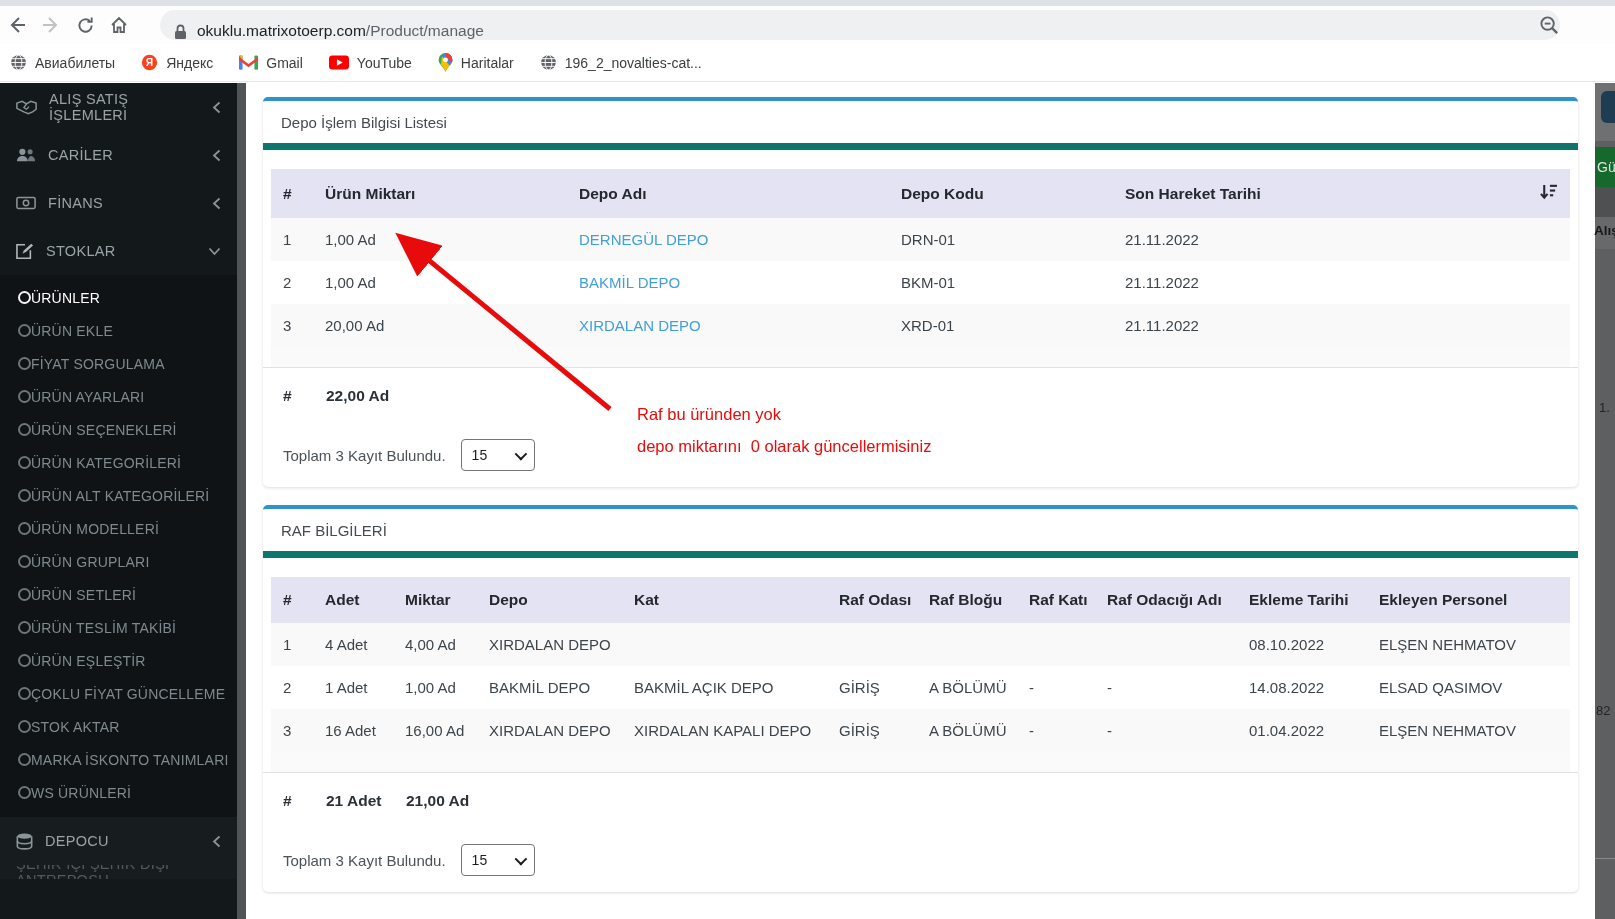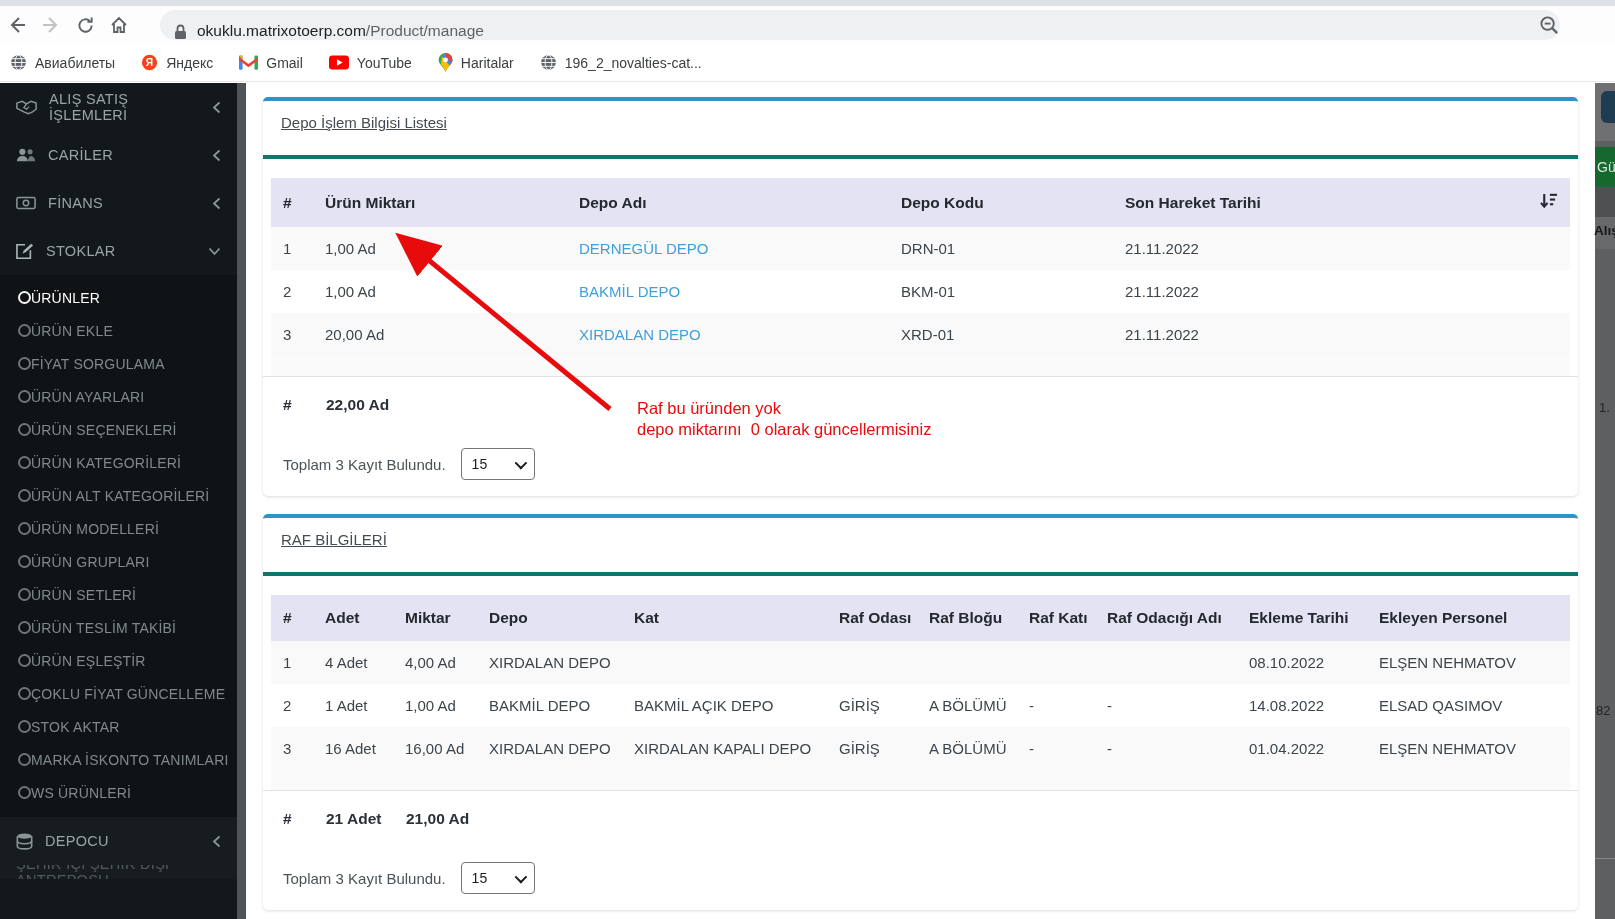--- a/index.html
+++ b/index.html
@@ -47,21 +47,21 @@
   .rb-dark  { position:absolute; left:0; top:104px; width:20px; height:30px; background:#4e5052; }
   .rb-mid   { position:absolute; left:0; top:134px; width:20px; height:32px; background:#68696b; }
   .rb-alis  { position:absolute; left:-1px; top:140px; color:#17181a; font-size:13.5px; font-weight:bold; white-space:nowrap; }
   .rb-v1 { position:absolute; left:4px; top:317px; color:#232425; font-size:13px; }
   .rb-v2 { position:absolute; left:1px; top:620px; color:#232425; font-size:13px; }
   .rb-line { position:absolute; left:0; top:775px; width:20px; height:1px; background:#87898b; }
 
   
   .card { margin:0 17px 18px 17px; background:#fff; border-radius:5px; border-top:4px solid #2d93c9;
           box-shadow:0 1px 3px rgba(0,0,0,.14); }
-  .card-title { padding:13px 18px 24px; font-size:15px; color:#454b52; border-bottom:4px solid #0f766e;text-decoration:underline; }
+  .card-title { padding:13px 18px 12px; font-size:15px; color:#454b52; border-bottom:7px solid #0f766e; }
   .card-body  { padding:19px 8px 0; }
   table.grid { width:100%; border-collapse:collapse; table-layout:fixed; }
   table.grid thead th { background:#e3e3f3; text-align:left; font-size:15.5px; font-weight:bold;
                         color:#23292e; padding:14px 12px; white-space:nowrap; overflow:hidden; }
   table.grid td { font-size:15px; color:#3d454c; padding:13px 12px; white-space:nowrap; overflow:hidden; }
   table.grid tbody tr:nth-child(odd)  { background:#f9f9f9; }
   table.grid tbody tr:nth-child(even) { background:#fff; }
   a.depot-link { color:#41a0d8; text-decoration:none; cursor:pointer; }
   .stripe-pad { height:20px; background:#fafafa; margin:0 0 0 0; }
   .totals { border-top:1px solid #e2e2e2; margin:0 -8px; padding:19px 20px 18px; display:flex; }
@@ -73,21 +73,21 @@
                 display:flex; align-items:center; justify-content:space-between; padding:0 10px; cursor:pointer; }
   .select-box .val { font-size:14px; color:#1c1c1c; }
   .chev-dn { width:9px; height:9px; border-right:2.5px solid #1c1c1c; border-bottom:2.5px solid #1c1c1c;
              transform:rotate(45deg) translateY(-2px); }
 
   .sort-cell { text-align:right !important; }
 
   
   .annot-svg { position:absolute; left:0; top:0; width:1615px; height:919px; pointer-events:none; z-index:30; }
   .annot-text { position:absolute; left:637px; top:398px; width:460px; z-index:31;
-                font-size:16.5px; line-height:21px; color:#e80b0b; white-space:pre-wrap; }
+                font-size:16.5px; line-height:32px; color:#e80b0b; white-space:pre-wrap; }
 
   .muted-fwd { opacity:.38; }
 </style>
 </head>
 <body>
 
 <div class="tabstrip"></div>
 
 <div class="toolbar">
   <div class="nav-btn">

